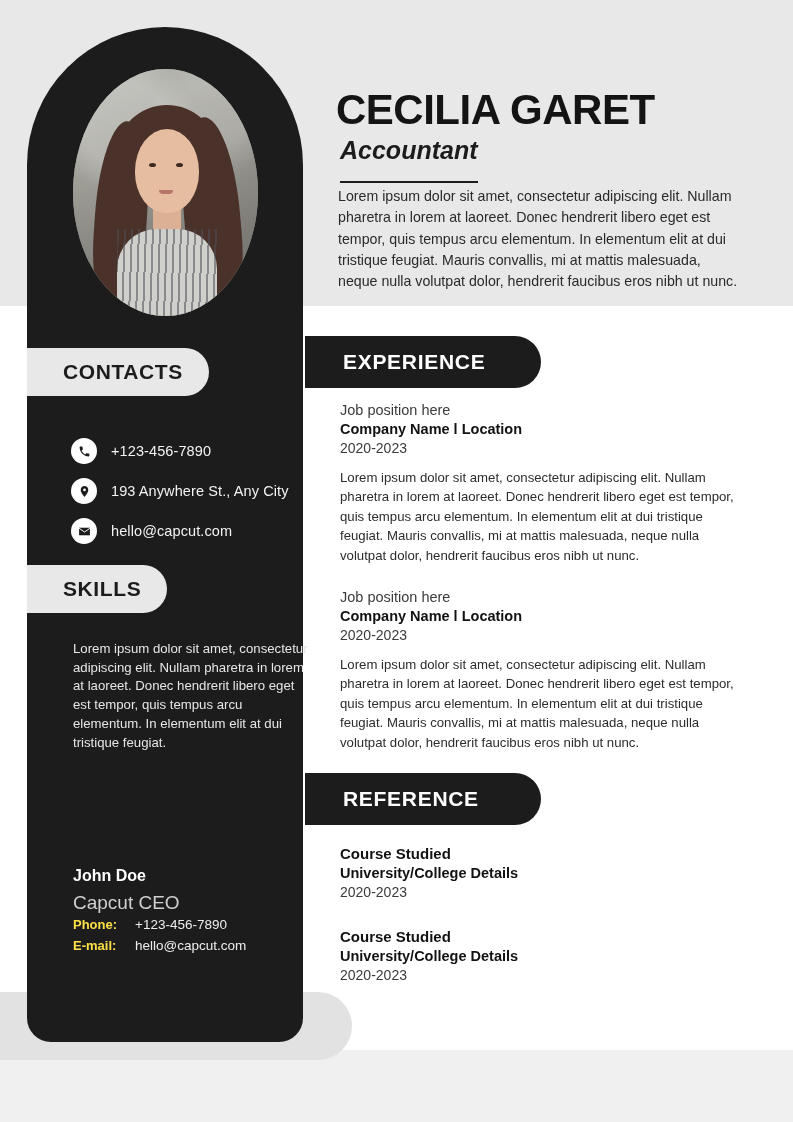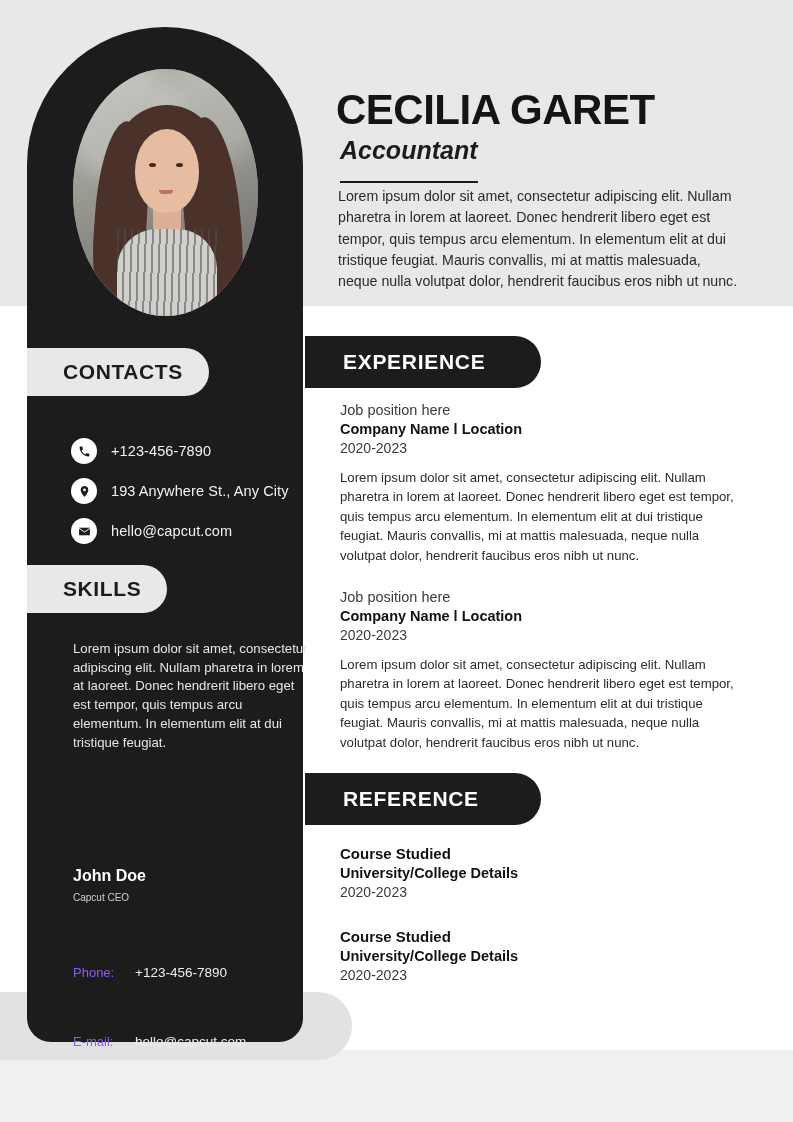--- a/index.html
+++ b/index.html
@@ -172,28 +172,28 @@
     font-size: 13.2px;
     line-height: 1.42;
   }
 
   .ref-name {
     position: absolute; left: 46px; top: 840px;
     color: #ffffff; font-size: 16px; font-weight: bold;
   }
   .ref-role {
     position: absolute; left: 46px; top: 865px;
-    color: #cfcfcf; font-size: 10px;
+    color: #cfcfcf; font-size: 19px;
   }
   .ref-grid {
     position: absolute; left: 46px; top: 890px; width: 235px;
   }
   .ref-line { display: flex; margin-bottom: 6px; align-items: baseline; }
   .ref-label {
-    color: #8b5cf6; font-size: 13px; font-weight: normal; width: 62px; flex: 0 0 62px; margin-top: 48px;
+    color: #fde047; font-size: 13px; font-weight: bold; width: 62px; flex: 0 0 62px;
   }
   .ref-val { color: #ededed; font-size: 13.5px; }
 
   
   .name {
     position: absolute;
     left: 336px; top: 86px;
     font-size: 42px;
     font-weight: bold;
     letter-spacing: -0.5px;

